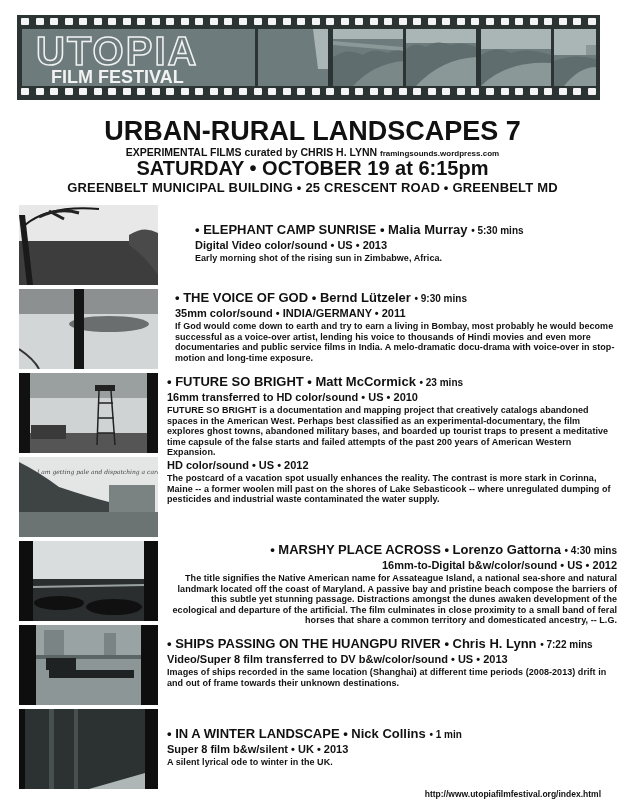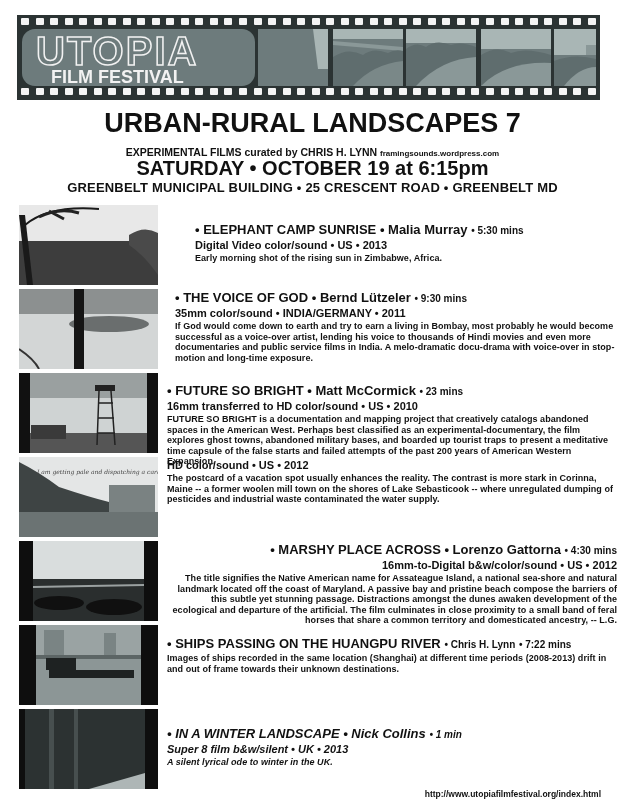--- a/index.html
+++ b/index.html
@@ -8,47 +8,47 @@
 
   
   .banner { position: absolute; left: 17px; top: 15px; width: 583px; height: 85px;
             background: #2b3333; }
   .sprockets { position: absolute; left: 4px; right: 4px; height: 9px; display: flex;
                justify-content: space-between; }
   .sprockets.top { top: 3px; }
   .sprockets.bottom { bottom: 3px; }
   .sprocket { width: 8px; height: 7px; background: #f4f4f4; border-radius: 1px; }
   .logo-panel { position: absolute; left: 5px; top: 14px; width: 233px; height: 57px;
-                background: #6d7b7c; overflow: hidden; border-radius: 13px; }
+                background: #6d7b7c; overflow: hidden; }
   .logo-utopia { position: absolute; left: 14px; top: 0px; font-size: 40px; font-weight: bold;
                  letter-spacing: 2px; color: transparent;
                  -webkit-text-stroke: 1.5px #f2f2f2; line-height: 44px; }
   .logo-sub { position: absolute; left: 29px; top: 38px; font-size: 18px; font-weight: bold;
               color: #f2f2f2; letter-spacing: 0px; }
   .frame { position: absolute; top: 14px; height: 57px; background: #6d7b7c; overflow: hidden; }
   .frame svg { position: absolute; left: 0; top: 0; }
 
   
-  .title { position: absolute; left: 0; width: 625px; top: 108px; text-align: center;
+  .title { position: absolute; left: 0; width: 625px; top: 116px; text-align: center;
            font-size: 27px; font-weight: bold; letter-spacing: 0px; line-height: 30px; }
   .subtitle { position: absolute; left: 0; width: 625px; top: 146px; text-align: center;
               font-size: 10.5px; font-weight: bold; }
   .subtitle .small { font-size: 8px; }
   .date { position: absolute; left: 0; width: 625px; top: 156px; text-align: center;
           font-size: 20px; font-weight: bold; line-height: 24px; }
   .venue { position: absolute; left: 0; width: 625px; top: 180px; text-align: center;
            font-size: 13px; font-weight: bold; letter-spacing: 0.2px; }
 
   
   .entry { position: absolute; left: 0; width: 625px; }
   .thumb { position: absolute; left: 19px; width: 139px; overflow: hidden; background: #222; }
   .info { position: absolute; left: 167px; width: 450px; font-weight: bold; }
   .film-title { font-size: 13px; line-height: 15px; white-space: nowrap; }
   .film-title .dur { font-size: 10px; }
-  .film-title .small-dir { font-size: 10px; }
+  .film-title .small-dir { font-size: 13px; }
   .film-meta { font-size: 11px; line-height: 13px; margin-top: 1px; white-space: nowrap; }
   .film-desc { font-size: 9px; line-height: 10.6px; margin-top: 1px; letter-spacing: 0.05px; }
 
   .footer-url { position: absolute; right: 24px; top: 789px; font-size: 8.5px; font-weight: bold; }
 </style>
 </head>
 <body>
 
 <div class="banner">
   <div class="sprockets top" id="sp-top">
@@ -225,40 +225,40 @@
   <div class="thumb" style="top:373px;height:80px;background:#111;">
     <svg width="139" height="80">
       <rect x="11" y="0" width="117" height="80" fill="#cfd3d3"></rect>
       <rect x="11" y="0" width="117" height="25" fill="#9aa0a0"></rect>
       <rect x="11" y="60" width="117" height="20" fill="#555"></rect>
       <rect x="12" y="52" width="35" height="14" fill="#3a3a3a"></rect>
       <rect x="76" y="12" width="20" height="6" fill="#222"></rect>
       <path d="M80,18 L78,72 M92,18 L96,72 M79,30 L94,30 M79,45 L95,45 M79,60 L96,60" stroke="#222" stroke-width="1.5" fill="none"></path>
     </svg>
   </div>
-  <div class="info" style="top:374px;margin-top:9px;">
+  <div class="info" style="top:374px;">
     <div class="film-title"><span>• FUTURE SO BRIGHT • Matt McCormick</span> <span class="dur">• 23 mins</span></div>
     <div class="film-meta">16mm transferred to HD  color/sound • US • 2010</div>
     <div class="film-desc">FUTURE SO BRIGHT is a documentation and mapping project that creatively catalogs abandoned spaces in the American West. Perhaps best classified as an experimental-documentary, the film explores ghost towns, abandoned military bases, and boarded up tourist traps to present a meditative time capsule of the false starts and failed attempts of the past 200 years of American Western Expansion.</div>
   </div>
 </div>
 
 <div class="entry">
   <div class="thumb" style="top:457px;height:80px;background:#e6e8e8;">
     <svg width="139" height="80">
       <rect width="139" height="80" fill="#e4e6e6"></rect>
       <path d="M0,5 Q20,15 40,30 Q70,40 90,45 L90,55 L0,55 Z" fill="#3e4444"></path>
       <rect x="90" y="28" width="46" height="27" fill="#7a8282"></rect>
       <rect y="55" width="139" height="25" fill="#6b7373"></rect>
       <text x="18" y="17" font-size="6" font-style="italic" fill="#444" font-family="DejaVu Serif, serif">I am getting pale and dispatching a caravan</text>
     </svg>
   </div>
   <div class="info" style="top:458px;">
     <div class="film-meta">HD  color/sound • US • 2012</div>
-    <div class="film-desc">The postcard of a vacation spot usually enhances the reality. The contrast is more stark in Corinna, Maine -- a former woolen mill town on the shores of Lake Sebasticook -- where unregulated dumping of pesticides and industrial waste contaminated the water supply.</div>
+    <div class="film-desc">The postcard of a vacation spot usually enhances the reality. The contrast is more stark in Corinna, Maine -- a former woolen mill past on the shores of Lake Sebasticook -- where unregulated dumping of pesticides and industrial waste contaminated the water supply.</div>
   </div>
 </div>
 
 <div class="entry">
   <div class="thumb" style="top:541px;height:80px;background:#0e0e0e;">
     <svg width="139" height="80">
       <rect x="14" y="0" width="111" height="80" fill="#d9dddd"></rect>
       <rect x="14" y="38" width="111" height="42" fill="#2a2e2e"></rect>
       <ellipse cx="40" cy="62" rx="25" ry="7" fill="#101010"></ellipse>
       <ellipse cx="95" cy="66" rx="28" ry="8" fill="#101010"></ellipse>
@@ -279,33 +279,34 @@
       <rect x="25" y="5" width="20" height="25" fill="#7a8484"></rect>
       <rect x="85" y="8" width="12" height="22" fill="#7a8484"></rect>
       <rect x="17" y="30" width="105" height="4" fill="#5c6565"></rect>
       <rect x="17" y="34" width="105" height="46" fill="#8c9696"></rect>
       <rect x="27" y="33" width="30" height="12" fill="#1e2222"></rect>
       <rect x="30" y="45" width="85" height="8" fill="#1e2222"></rect>
     </svg>
   </div>
   <div class="info" style="top:636px;">
     <div class="film-title"><span>• SHIPS PASSING ON THE HUANGPU RIVER</span> <span class="small-dir">• Chris H. Lynn</span> <span class="dur">• 7:22 mins</span></div>
+    <div class="film-meta">Video/Super 8 film transferred to DV  b&amp;w/color/sound • US • 2013</div>
     <div class="film-desc">Images of ships recorded in the same location (Shanghai) at different time periods (2008-2013) drift in and out of frame towards their unknown destinations.</div>
   </div>
 </div>
 
 <div class="entry">
   <div class="thumb" style="top:709px;height:80px;background:#0e0e0e;">
     <svg width="139" height="80">
       <rect x="6" y="0" width="120" height="80" fill="#2c3232"></rect>
       <rect x="30" y="0" width="5" height="80" fill="#474f4f"></rect>
       <rect x="55" y="0" width="4" height="80" fill="#474f4f"></rect>
       <path d="M70,80 L126,64 L126,80 Z" fill="#aeb6b6"></path>
     </svg>
   </div>
-  <div class="info" style="top:726px;font-style:italic;">
+  <div class="info" style="top:726px;">
     <div class="film-title"><span>• IN A WINTER LANDSCAPE • Nick Collins</span> <span class="dur">• 1 min</span></div>
     <div class="film-meta">Super 8 film  b&amp;w/silent • UK • 2013</div>
     <div class="film-desc">A silent lyrical ode to winter in the UK.</div>
   </div>
 </div>
 
 <div class="footer-url">http://www.utopiafilmfestival.org/index.html</div>
 
 </body></html>

